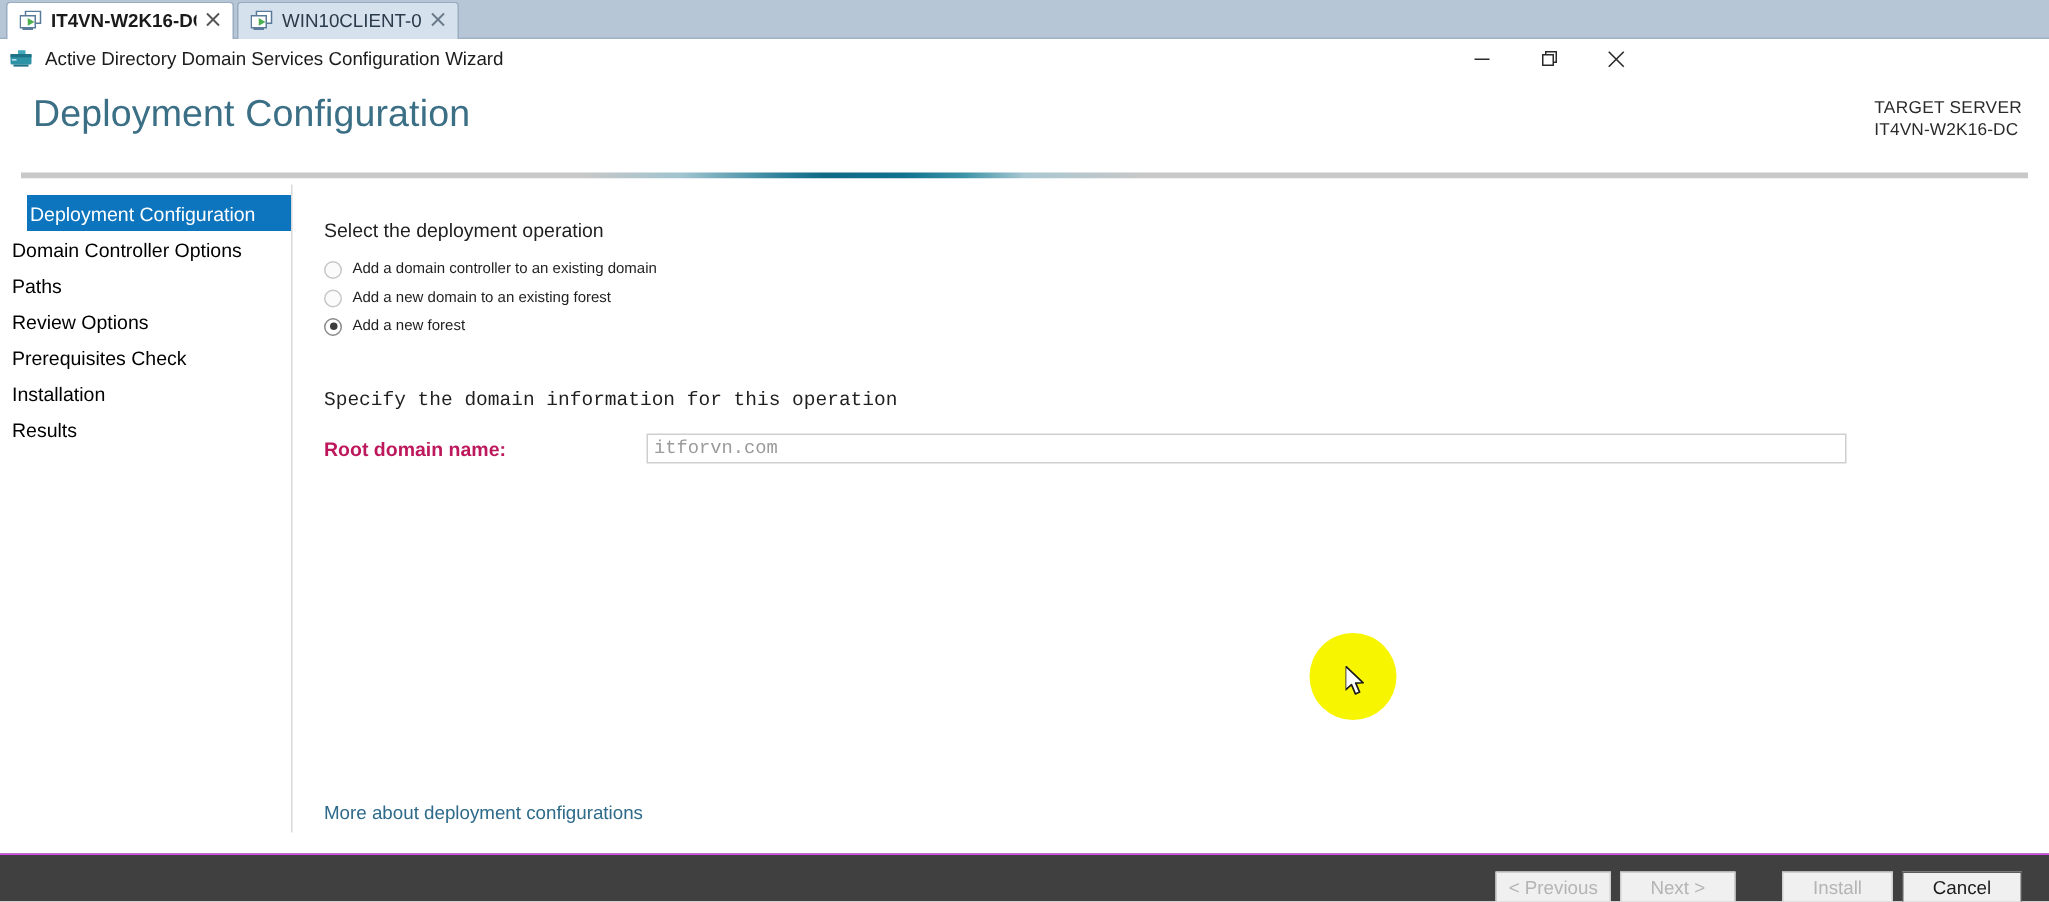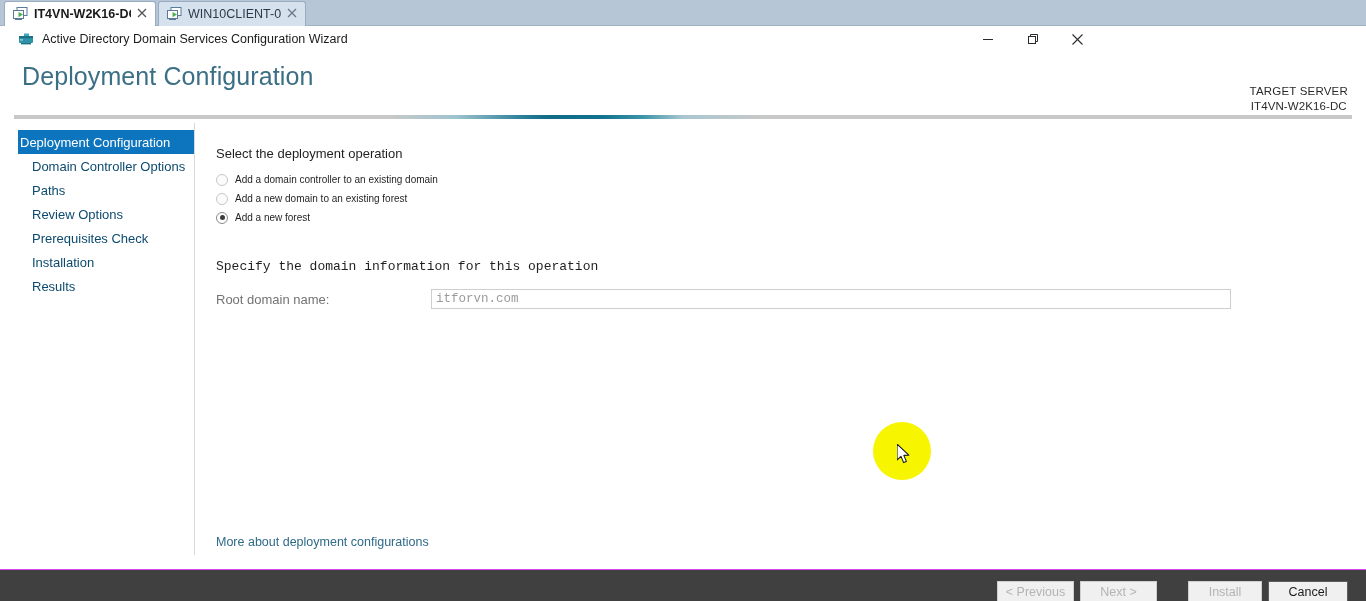--- a/index.html
+++ b/index.html
@@ -61,21 +61,20 @@
   }
   .tab.active .tab-close { color: #555; }
 
   
   .titlebar {
     position: absolute; left: 0; top: 26px;
     width: 1100px; height: 26px;
     background: #ffffff;
     display: flex; align-items: center;
     box-sizing: border-box;
-    padding-left: 12px;
   }
   .titlebar-icon {
     width: 18px; height: 16px;
     margin-left: 6px; margin-right: 6px;
     position: relative; flex: 0 0 auto;
   }
   .titlebar-text {
     font-size: 12.5px; color: #1b1b1b;
     flex: 1 1 auto;
   }
@@ -93,22 +92,22 @@
     width: 1366px; height: 62px;
     background: #ffffff;
   }
   .wiz-title {
     position: absolute; left: 22px; top: 10px;
     font-size: 25px; color: #3b6f85;
     font-weight: normal;
     letter-spacing: .1px;
   }
   .target-block {
-    position: absolute; right: 18px; top: 32px;
-    text-align: center;
+    position: absolute; right: 18px; top: 13px;
+    text-align: left;
     font-size: 11.5px; color: #2b2b2b;
     line-height: 15px;
   }
   .target-label { letter-spacing: .2px; }
   .target-name { letter-spacing: .1px; }
 
   
   .accent-bar {
     position: absolute; left: 14px; top: 115px;
     width: 1338px; height: 4px;
@@ -133,23 +132,23 @@
   }
 
   
   .sidebar {
     position: absolute; left: 0; top: 11px;
     width: 194px;
   }
   .nav-item {
     height: 24px;
     display: flex; align-items: center;
-    padding-left: 32px;
+    padding-left: 8px;
     font-size: 13px;
-    color: #0c4a6e;
+    color: #000000;
     box-sizing: border-box;
   }
   .nav-item.active {
     background: #0d74be;
     color: #ffffff;
     margin-left: 18px;
     padding-left: 2px;
     width: 176px;
   }
 
@@ -193,22 +192,23 @@
     font-size: 13px; color: #1f1f1f;
     margin-top: 32px;
     font-family: Liberation Mono, monospace;
   }
   .field-row {
     margin-top: 15px;
     display: flex; align-items: center;
   }
   .field-label {
     width: 215px;
-    font-size: 13px; color: #737373;
+    font-size: 13px; color: #be185d;
     flex: 0 0 auto;
+    font-weight: bold;
   }
   .field-input {
     width: 800px; height: 20px;
     border: 1px solid #cfcfcf;
     background: #ffffff;
     font-family: Liberation Mono, monospace;
     font-size: 12.5px;
     color: #9b9b9b;
     padding: 0 4px;
     box-sizing: border-box;

